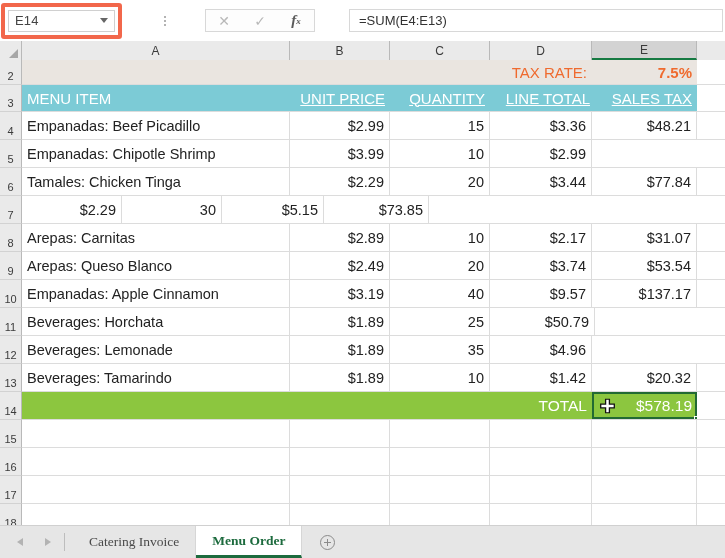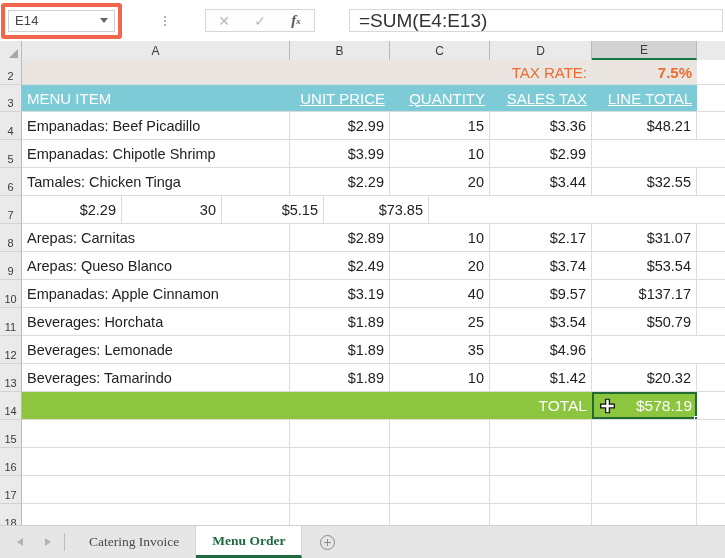--- a/index.html
+++ b/index.html
@@ -76,21 +76,21 @@
   .fx-btn.fx-italic sub { font-size: 9px; font-style: italic; }
 
   .formula-input {
     margin-left: 6px;
     flex: 1; height: 23px; margin-right: 2px;
     border: 1px solid #d8d8d8;
     border-left: 1px solid #d8d8d8;
     background: #ffffff;
     display: flex; align-items: center;
     padding-left: 9px;
-    font-size: 19px; color: #333;
+    font-size: 13px; color: #333;
   }
 
   
   .grid { position: absolute; left: 0; top: 41px; width: 725px; height: 484px; background:#fff; }
 
   .colhead-row {
     position: absolute; left: 0; top: 0; width: 725px; height: 19px;
     background: #eaeaea;
     border-bottom: 1px solid #9a9a9a;
     display: flex;
@@ -291,22 +291,22 @@
       <div class="cell w-c"></div>
       <div class="cell w-d lbl">TAX RATE:</div>
       <div class="cell w-e val">7.5%</div>
       <div class="cell w-f"></div>
     </div>
 
     <div class="row row-head" style="height:27px">
       <div class="cell w-a">MENU ITEM</div>
       <div class="cell w-b num">UNIT PRICE</div>
       <div class="cell w-c num">QUANTITY</div>
+      <div class="cell w-e num">LINE TOTAL</div>
       <div class="cell w-d num">SALES TAX</div>
-      <div class="cell w-e num">LINE TOTAL</div>
       <div class="cell w-f"></div>
     </div>
 
     <div class="row" style="height:28px">
       <div class="cell w-a">Empanadas: Beef Picadillo</div>
       <div class="cell w-b num">$2.99</div>
       <div class="cell w-c num">15</div>
       <div class="cell w-d num">$3.36</div>
       <div class="cell w-e num">$48.21</div>
       <div class="cell w-f"></div>
@@ -316,21 +316,21 @@
       <div class="cell w-b num">$3.99</div>
       <div class="cell w-c num">10</div>
       <div class="cell w-d num">$2.99</div>
       <div class="cell w-f"></div>
     </div>
     <div class="row" style="height:28px">
       <div class="cell w-a">Tamales: Chicken Tinga</div>
       <div class="cell w-b num">$2.29</div>
       <div class="cell w-c num">20</div>
       <div class="cell w-d num">$3.44</div>
-      <div class="cell w-e num">$32.55</div>
+      <div class="cell w-e num">$77.84</div>
       <div class="cell w-f"></div>
     </div>
     <div class="row" style="height:28px">
       <div class="cell w-b num">$2.29</div>
       <div class="cell w-c num">30</div>
       <div class="cell w-d num">$5.15</div>
       <div class="cell w-e num">$73.85</div>
       <div class="cell w-f"></div>
     </div>
     <div class="row" style="height:28px">
@@ -354,21 +354,20 @@
       <div class="cell w-b num">$3.19</div>
       <div class="cell w-c num">40</div>
       <div class="cell w-d num">$9.57</div>
       <div class="cell w-e num">$137.17</div>
       <div class="cell w-f"></div>
     </div>
     <div class="row" style="height:28px">
       <div class="cell w-a">Beverages: Horchata</div>
       <div class="cell w-b num">$1.89</div>
       <div class="cell w-c num">25</div>
-      <div class="cell w-d num">$3.54</div>
       <div class="cell w-e num">$50.79</div>
       <div class="cell w-f"></div>
     </div>
     <div class="row" style="height:28px">
       <div class="cell w-a">Beverages: Lemonade</div>
       <div class="cell w-b num">$1.89</div>
       <div class="cell w-c num">35</div>
       <div class="cell w-d num">$4.96</div>
       <div class="cell w-f"></div>
     </div>

